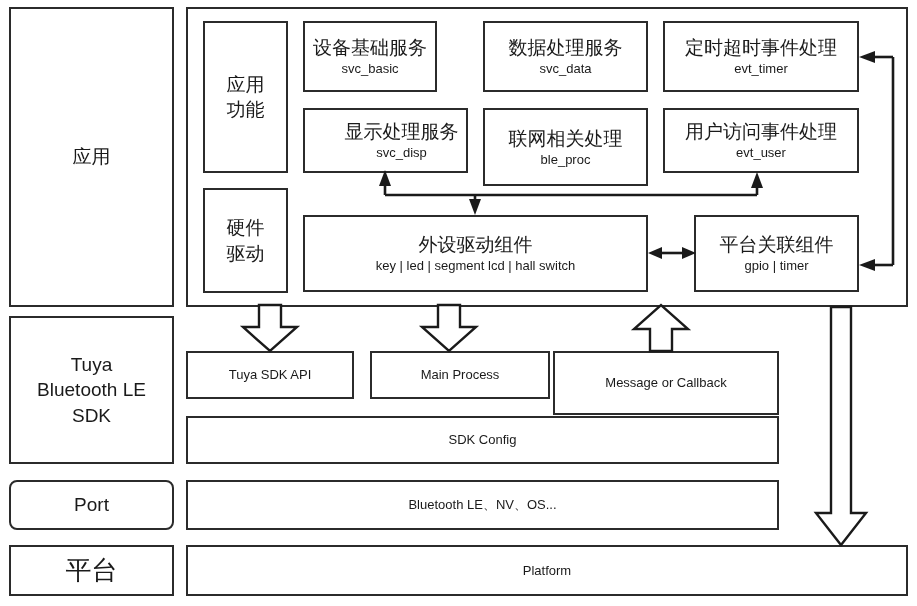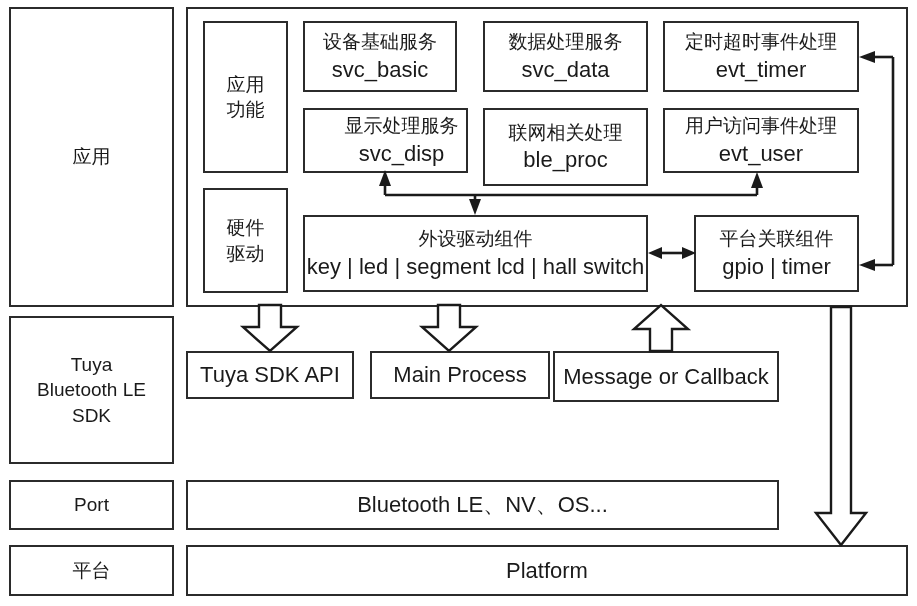--- a/index.html
+++ b/index.html
@@ -24,53 +24,53 @@
     background: #ffffff;
     display: flex;
     flex-direction: column;
     align-items: center;
     justify-content: center;
     text-align: center;
     color: #1a1a1a;
     line-height: 1.32;
   }
   .lbl-zh { font-size: 19px; }
-  .lbl-en { font-size: 22px; }
+  .lbl-en { font-size: 13px; }
   .stack-line { display: block; }
 
   
   #cat-app      { left: 9px;   top: 7px;   width: 165px; height: 300px; font-size: 19px; }
   #cat-sdk      { left: 9px;   top: 316px; width: 165px; height: 148px; font-size: 19px; }
-  #cat-port     { left: 9px;   top: 480px; width: 165px; height: 50px;  font-size: 19px; }
-  #cat-platform { left: 9px;   top: 545px; width: 165px; height: 51px;  font-size: 19px; }
+  #cat-port     { left: 9px;   top: 480px; width: 165px; height: 50px;  font-size: 19px; border-radius: 8px; }
+  #cat-platform { left: 9px;   top: 545px; width: 165px; height: 51px;  font-size: 26px; }
 
   
   #app-container { left: 186px; top: 7px; width: 722px; height: 300px; }
 
   
   #app-func { left: 203px; top: 21px;  width: 85px;  height: 152px; font-size: 19px; }
   #hw-drv   { left: 203px; top: 188px; width: 85px;  height: 105px; font-size: 19px; }
 
   
-  #svc-basic { left: 303px; top: 21px; width: 154px; height: 71px; }
+  #svc-basic { left: 303px; top: 21px; width: 134px; height: 71px; }
   #svc-data  { left: 483px; top: 21px; width: 165px; height: 71px; }
   #evt-timer { left: 663px; top: 21px; width: 196px; height: 71px; }
   
   #svc-disp  { left: 303px; top: 108px; width: 165px; height: 65px; padding-left: 32px; }
   #ble-proc  { left: 483px; top: 108px; width: 165px; height: 78px; }
   #evt-user  { left: 663px; top: 108px; width: 196px; height: 65px; }
 
   
   #periph-drv { left: 303px; top: 215px; width: 345px; height: 77px; }
   #plat-comp  { left: 694px; top: 215px; width: 165px; height: 77px; }
 
   
   #sdk-api    { left: 186px; top: 351px; width: 168px; height: 48px; }
   #main-proc  { left: 370px; top: 351px; width: 180px; height: 48px; }
-  #msg-cb     { left: 553px; top: 351px; width: 226px; height: 51px; }
+  #msg-cb     { left: 553px; top: 351px; width: 226px; height: 64px; }
   #sdk-config { left: 186px; top: 416px; width: 593px; height: 48px; }
   #port-row   { left: 186px; top: 480px; width: 593px; height: 50px; }
   #plat-row   { left: 186px; top: 545px; width: 722px; height: 51px; }
 
   svg.overlay {
     position: absolute;
     left: 0; top: 0;
     width: 917px;
     height: 606px;
     pointer-events: none;
@@ -159,20 +159,23 @@
   </div>
 
   <div class="box" id="main-proc">
     <span class="stack-line lbl-en">Main Process</span>
   </div>
 
   <div class="box" id="msg-cb">
     <span class="stack-line lbl-en">Message or Callback</span>
   </div>
 
+  <div class="box" id="sdk-config">
+    <span class="stack-line lbl-en">SDK Config</span>
+  </div>
 
   <div class="box" id="port-row">
     <span class="stack-line lbl-en">Bluetooth LE、NV、OS...</span>
   </div>
 
   <div class="box" id="plat-row">
     <span class="stack-line lbl-en">Platform</span>
   </div>
 
   <svg class="overlay" viewBox="0 0 917 606">

